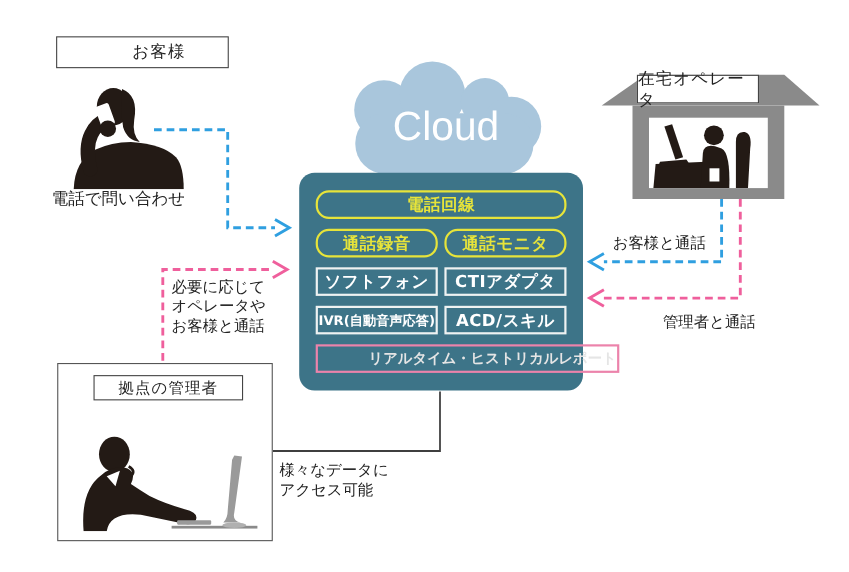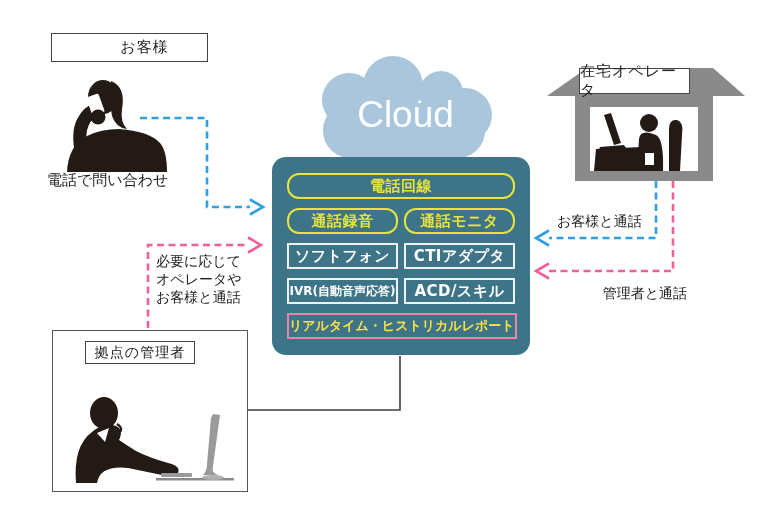--- a/index.html
+++ b/index.html
@@ -28,21 +28,21 @@
     padding:16px 15px; display:flex; flex-direction:column; gap:9px;
   }
   .prow { display:flex; gap:6px; flex:1; }
   .pbox {
     flex:1; display:flex; align-items:center; justify-content:center;
     font-size:15px; font-weight:600; border:2px solid; box-sizing:border-box;
     white-space:nowrap; letter-spacing:0.5px;
   }
   .pbox.yellow { border-color:#e7e43a; color:#e7e43a;border-radius:12px; }
   .pbox.white  { border-color:#eef2f2; color:#ffffff; }
-  .pbox.pink   { border-color:#ec83ab; color:#fde047; }
+  .pbox.pink   { border-color:#ec83ab; color:#e5e5e5;padding-left:46px; }
   .pbox.ivr    { font-size:12px; letter-spacing:0; }
   .pbox.report { font-size:13px; letter-spacing:0; }
 
   
   .cloud-word {
     position:absolute; left:313px; top:94px; width:185px; text-align:center;
     font-size:37px; line-height:42px; color:#fff;
     font-family:"Liberation Sans", sans-serif; font-weight:400;
   }
 
@@ -157,30 +157,34 @@
     <span>在宅オペレータ</span>
   </div>
   <div class="note" style="left:557px; top:212px;">
     <span>お客様と通話</span>
   </div>
   <div class="note" style="left:545px; top:284px; width:142px; text-align:right;">
     <span>管理者と通話</span>
   </div>
 
   <div class="manager-frame"></div>
-  <div class="label-box" style="left:85px; top:341px; width:110px; height:23px; font-size:14px;">
+  <div class="label-box" style="left:85px; top:341px; width:136px; height:23px; font-size:14px;">
     <span>拠点の管理者</span>
   </div>
   <svg class="abs" style="left:62px; top:388px;" width="175" height="95" viewBox="0 0 175 95">
     <g fill="#231a15">
       <ellipse cx="42" cy="25" rx="14" ry="16"></ellipse>
       <path d="M14,95 Q11,58 30,44 Q42,34 54,38 Q62,42 57,52 Q66,58 74,63 Q88,70 106,75 Q119,78 116,85 Q113,91 100,87 L66,80 Q38,77 35,95 Z"></path>
     </g>
     <path d="M55,36 Q62,40 57,45" stroke="#231a15" stroke-width="2.5" fill="none"></path>
     <polygon points="35,45 47,40 43,54" fill="#ffffff"></polygon>
     <rect x="99" y="85" width="31" height="4" rx="1" fill="#9a9a9a"></rect>
     <rect x="94" y="90" width="78" height="2.5" fill="#8a8a8a"></rect>
     <path d="M151,26 L158,27 L151,78 Q149,86 157,87 L141,87 Q145,83 145,76 L149,30 Z" fill="#9a9a9a"></path>
     <ellipse cx="151" cy="89.5" rx="11" ry="2.5" fill="#b0b0b0"></ellipse>
   </svg>
 
+  <div class="note" style="left:254px; top:419px;">
+    <span>様々なデータに</span>
+    <span>アクセス可能</span>
+  </div>
 
 </div>
 
 </body></html>

